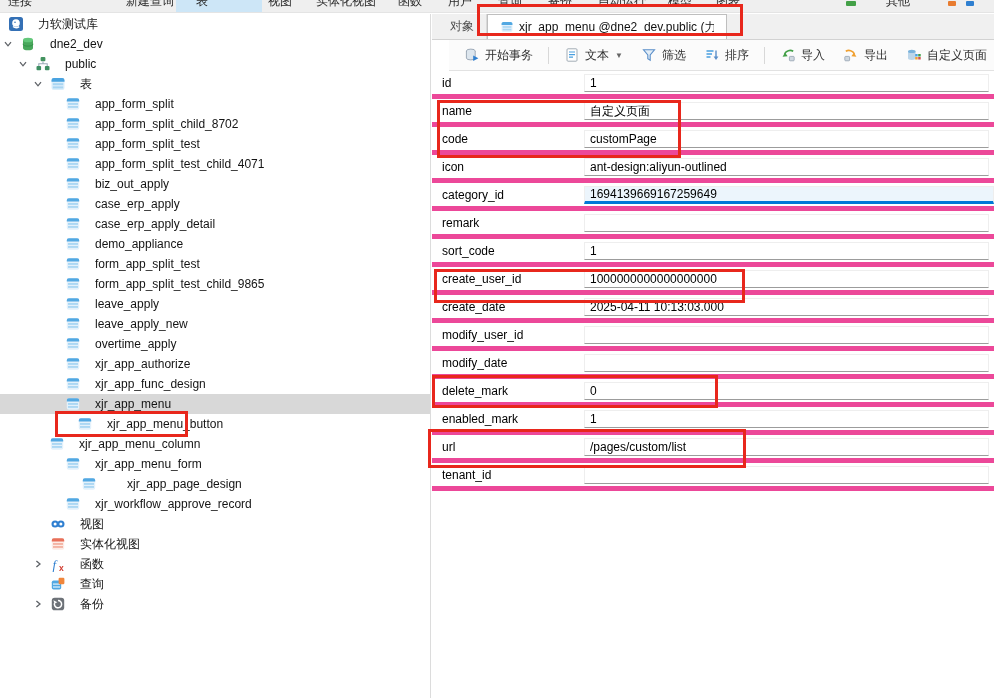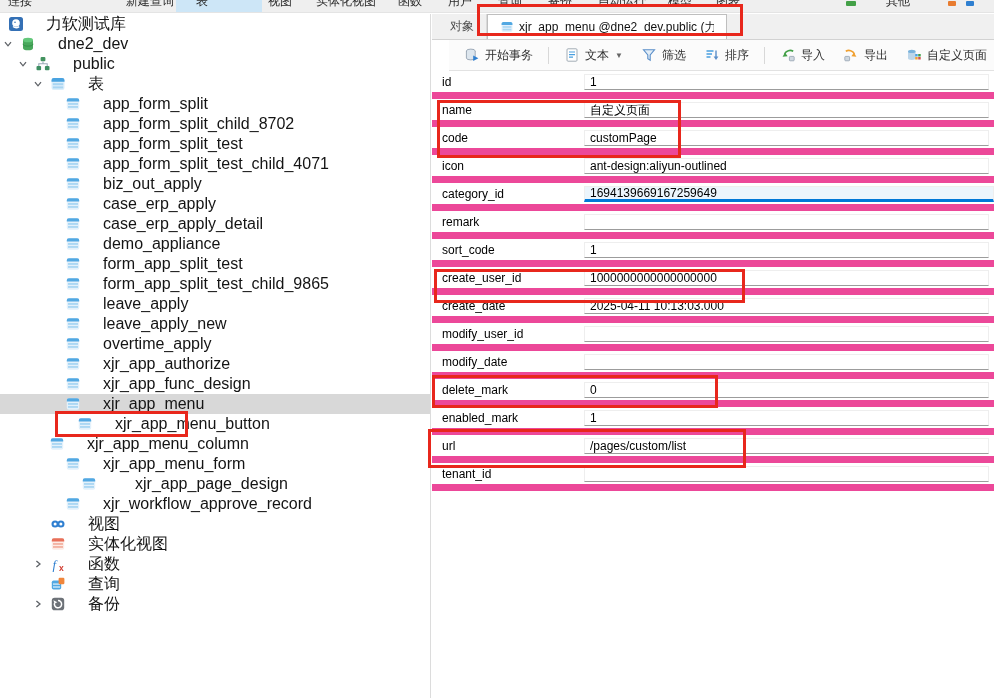--- a/index.html
+++ b/index.html
@@ -14,38 +14,38 @@
   #top-strip .tt-hl { position:absolute; top:0; height:13px; background:#cde6f7; }
   #top-strip .tt-mark { position:absolute; top:1px; height:5px; border-radius:1px; }
 
   
   #sidebar { position:absolute; left:0; top:14px; width:431px; height:684px;
     background:#fff; border-right:1px solid #dcdcdc; overflow:hidden; }
   .tree-row { position:relative; height:20px; display:flex; align-items:center; white-space:nowrap; cursor:default; }
   .tree-row.selected { background:#d8d8d8; }
   .tree-chevron { width:17px; height:20px; display:flex; align-items:center; justify-content:flex-start; flex:0 0 17px; }
   .tree-icon { width:16px; height:16px; flex:0 0 16px; }
-  .tree-label { margin-left:22px; font-size:16px; }
+  .tree-label { margin-left:14px; font-size:12px; }
 
   
   #right-panel { position:absolute; left:432px; top:14px; width:562px; height:684px; background:#fff; }
   #tabbar { height:26px; background:#f0f0f0; border-bottom:1px solid #d2d2d2; display:flex; align-items:stretch; padding-left:6px; }
   .tab { display:flex; align-items:center; gap:5px; padding:0 12px; color:#4a4a4a; border-right:1px solid #d9d9d9; cursor:default; }
   .tab.active { background:#fff; color:#111; border:1px solid #bfbfbf; border-bottom:none; max-width:240px; }
   .tab.active .tab-title { overflow:hidden; text-overflow:clip; white-space:nowrap; max-width:198px; }
 
   #rec-toolbar { height:31px; background:#fbfbfb; border-bottom:1px solid #e2e2e2;
     display:flex; align-items:center; padding-left:8px; gap:4px;margin-left:17px; }
   .tb-btn { display:flex; align-items:center; gap:5px; padding:3px 7px; color:#2e2e2e; border-radius:2px; cursor:default; white-space:nowrap; }
   .tb-sep { width:1px; height:17px; background:#d8d8d8; margin:0 4px; flex:0 0 1px; }
   .tb-caret { font-size:8px; color:#666; margin-left:1px; }
 
   
   #fields { position:relative; background:#fff; }
-  .field-row { position:relative; height:28px; border-bottom:7px solid #ec4899;text-align:right; }
+  .field-row { position:relative; height:28px; border-bottom:5px solid #ec4899;text-align:right; }
   .field-label { position:absolute; left:10px; top:0; height:100%; display:flex; align-items:center; color:#000; }
   .field-value { position:absolute; left:152px; right:5px; top:3px; bottom:2px;
     border:1px solid #eeeeee; border-bottom:1px solid #9c9c9c; background:#fff;
     display:flex; align-items:center; padding:0 5px; color:#000; white-space:nowrap; overflow:hidden; }
   .field-row.focused .field-value { background:#ecf5fc; border-bottom:3px solid #0078d7; right:0; }
 
   
   .anno { position:absolute; border:3px solid #e8271c; z-index:60; pointer-events:none; background:transparent; }
 
   svg { display:block; }

